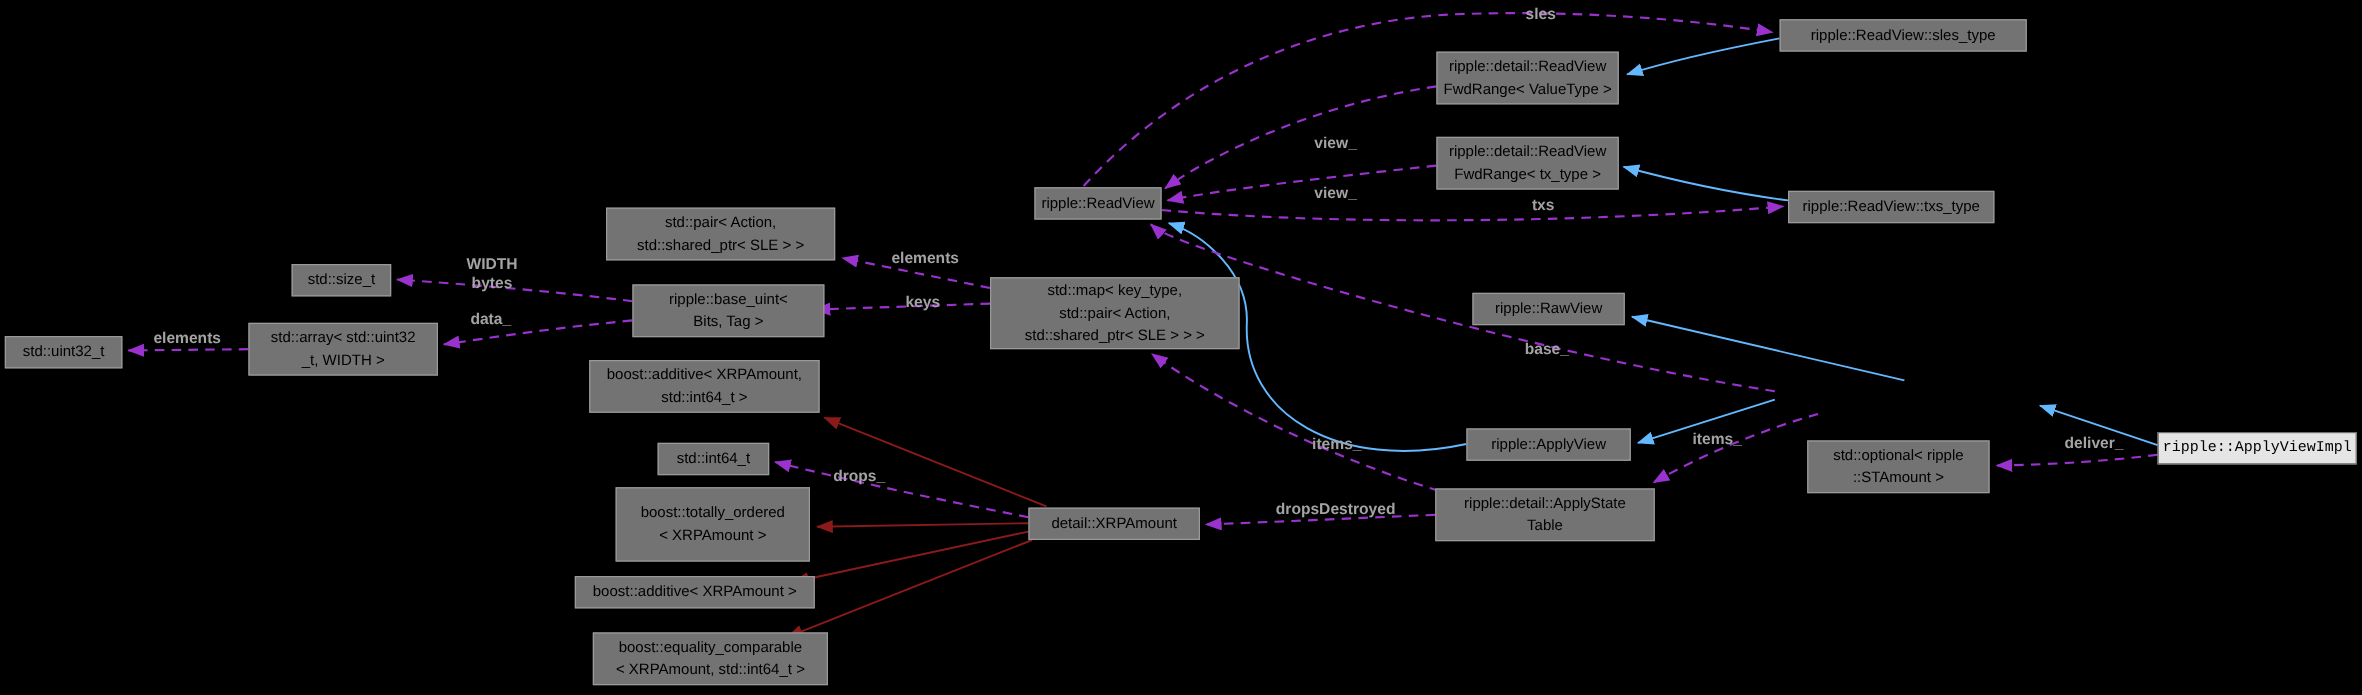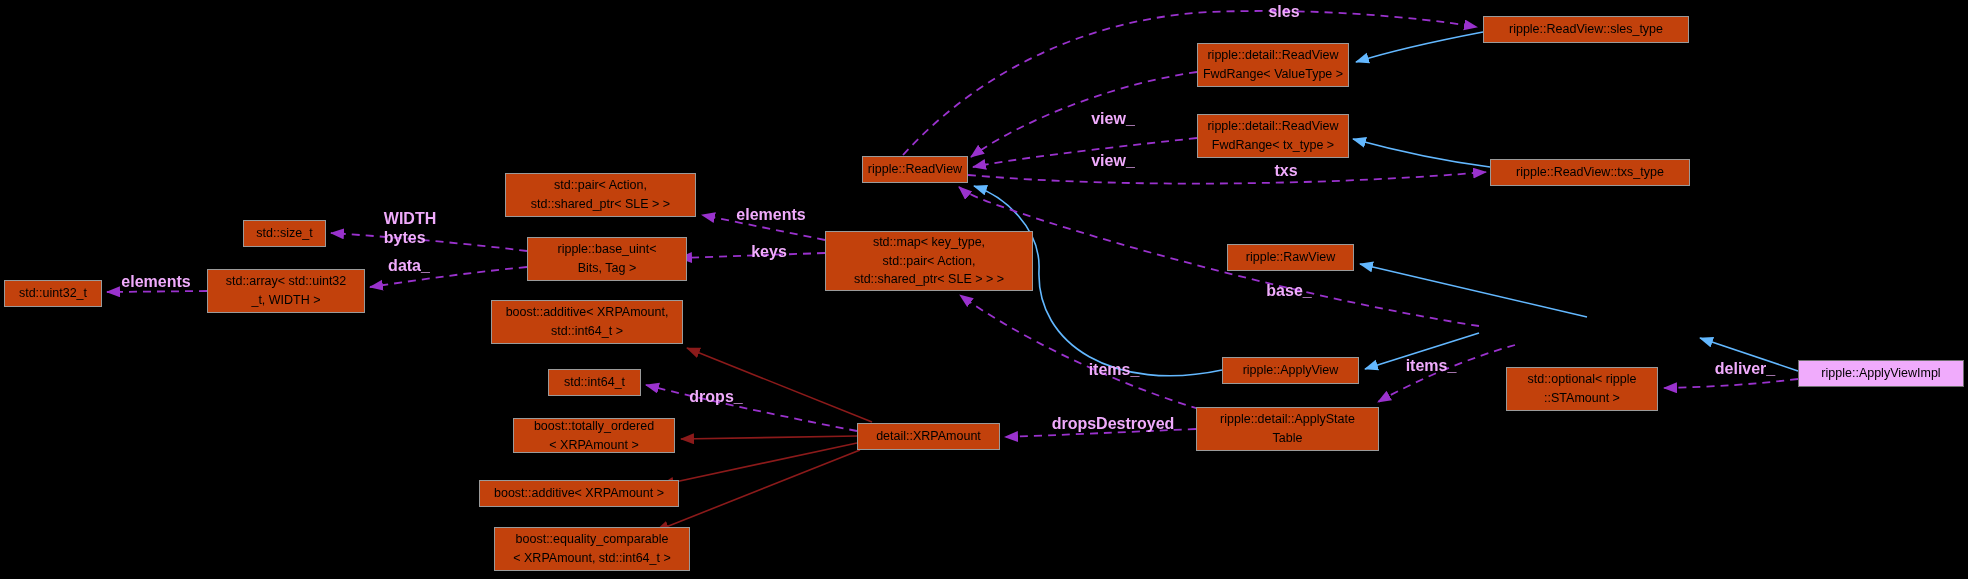--- a/index.html
+++ b/index.html
@@ -7,41 +7,43 @@
     position:relative;
     width:1968px;height:579px;
     background:#000;
     font-family:"Liberation Sans", sans-serif;
     overflow:hidden;
   }
   .stage svg{position:absolute;left:0;top:0;}
   .node{
     position:absolute;
     box-sizing:border-box;
-    background:#c2410c;
+    background:#737373;
     border:1.5px solid #9a9a9a;
     color:#000;
     font-size:12.5px;
     line-height:1.5;
     display:flex;align-items:center;justify-content:center;
     text-align:center;
     white-space:pre-line;
     cursor:pointer;
   }
   .node.focus{
-    background:#f0abfc;
+    background:#e5e5e5;
     border-color:#6f6f6f;
+    font-family:Liberation Mono, monospace;
   }
   .elabel{
     position:absolute;
     transform:translate(-50%,-50%);
-    color:#f0abfc;
-    font-size:16px;
+    color:#a3a3a3;
+    font-size:13px;
     font-weight:bold;
     white-space:pre-line;
+    text-align:center;
     line-height:1.2;
   }
 </style>
 </head>
 <body>
 
 <div class="stage">
 
   <svg width="1968" height="579" viewBox="0 0 1968 579">
     <defs>
@@ -95,40 +97,40 @@
   <div class="node" style="left:207px;top:269px;width:158px;height:44px">std::array&lt; std::uint32
 _t, WIDTH &gt;</div>
   <div class="node" style="left:243px;top:220px;width:83px;height:27px">std::size_t</div>
   <div class="node" style="left:505px;top:173px;width:191px;height:44px">std::pair&lt; Action,
 std::shared_ptr&lt; SLE &gt; &gt;</div>
   <div class="node" style="left:527px;top:237px;width:160px;height:44px">ripple::base_uint&lt;
 Bits, Tag &gt;</div>
   <div class="node" style="left:491px;top:300px;width:192px;height:44px">boost::additive&lt; XRPAmount,
 std::int64_t &gt;</div>
   <div class="node" style="left:548px;top:369px;width:93px;height:27px">std::int64_t</div>
-  <div class="node" style="left:513px;top:418px;width:162px;height:35px">boost::totally_ordered
+  <div class="node" style="left:513px;top:406px;width:162px;height:62px">boost::totally_ordered
 &lt; XRPAmount &gt;</div>
   <div class="node" style="left:479px;top:480px;width:200px;height:27px">boost::additive&lt; XRPAmount &gt;</div>
   <div class="node" style="left:494px;top:527px;width:196px;height:44px">boost::equality_comparable
 &lt; XRPAmount, std::int64_t &gt;</div>
   <div class="node" style="left:857px;top:423px;width:143px;height:27px">detail::XRPAmount</div>
   <div class="node" style="left:862px;top:156px;width:106px;height:27px">ripple::ReadView</div>
   <div class="node" style="left:825px;top:231px;width:208px;height:60px">std::map&lt; key_type,
 std::pair&lt; Action,
 std::shared_ptr&lt; SLE &gt; &gt; &gt;</div>
   <div class="node" style="left:1197px;top:43px;width:152px;height:44px">ripple::detail::ReadView
 FwdRange&lt; ValueType &gt;</div>
   <div class="node" style="left:1197px;top:114px;width:152px;height:44px">ripple::detail::ReadView
 FwdRange&lt; tx_type &gt;</div>
   <div class="node" style="left:1227px;top:244px;width:127px;height:27px">ripple::RawView</div>
   <div class="node" style="left:1222px;top:357px;width:137px;height:27px">ripple::ApplyView</div>
   <div class="node" style="left:1196px;top:407px;width:183px;height:44px">ripple::detail::ApplyState
 Table</div>
   <div class="node" style="left:1483px;top:16px;width:206px;height:27px">ripple::ReadView::sles_type</div>
-  <div class="node" style="left:1490px;top:159px;width:200px;height:27px">ripple::ReadView::txs_type</div>
+  <div class="node" style="left:1490px;top:159px;width:172px;height:27px">ripple::ReadView::txs_type</div>
   <div class="node" style="left:1506px;top:367px;width:152px;height:44px">std::optional&lt; ripple
 ::STAmount &gt;</div>
   <div class="node focus" style="left:1798px;top:360px;width:166px;height:27px">ripple::ApplyViewImpl</div>
 
   <div class="elabel" style="left:1284px;top:12px">sles</div>
   <div class="elabel" style="left:1113px;top:119px">view_</div>
   <div class="elabel" style="left:1113px;top:161px">view_</div>
   <div class="elabel" style="left:1286px;top:171px">txs</div>
   <div class="elabel" style="left:771px;top:215px">elements</div>
   <div class="elabel" style="left:769px;top:252px">keys</div>

